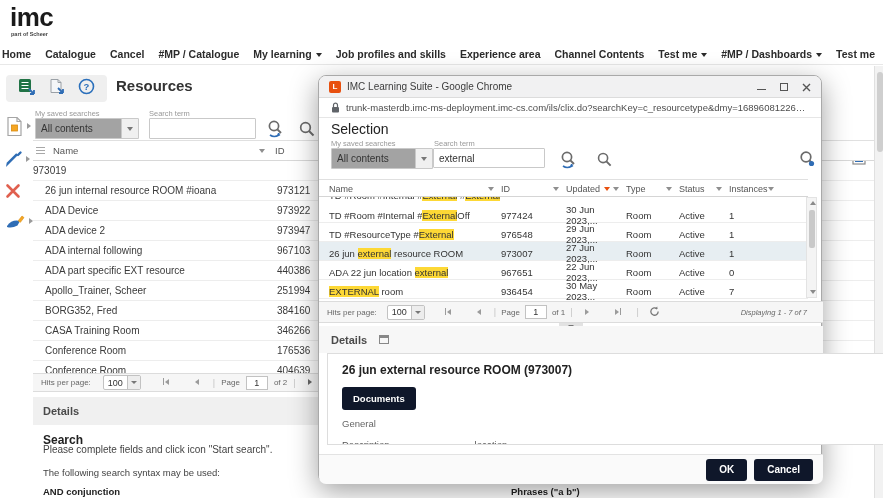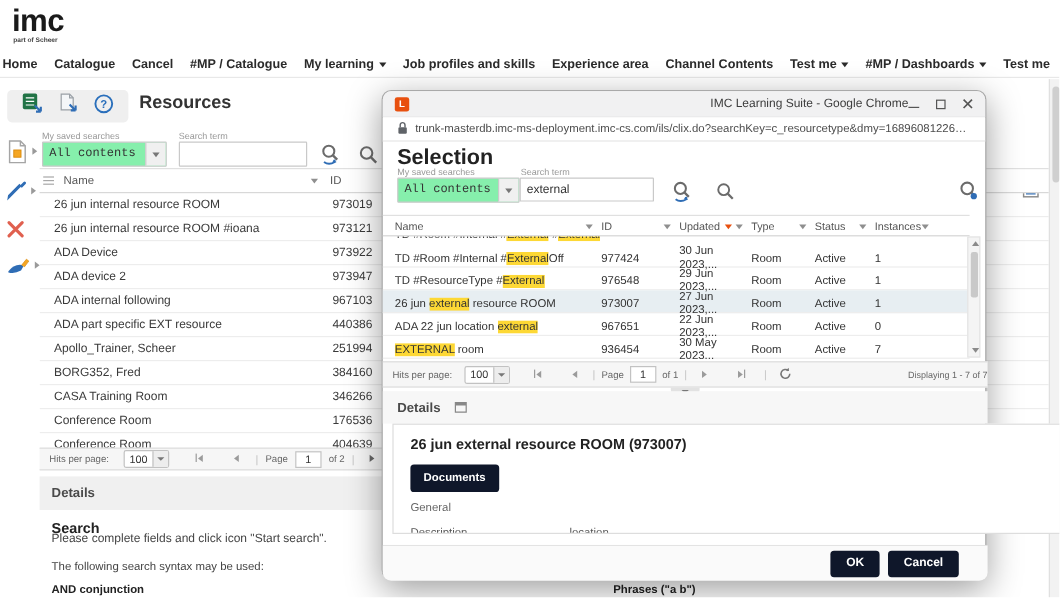--- a/index.html
+++ b/index.html
@@ -16,21 +16,21 @@
   .nav-item .caret { display:inline-block; margin-left:4px; border-left:3.5px solid transparent; border-right:3.5px solid transparent; border-top:4px solid #2b2b2b; vertical-align:middle; }
   .nav-underline { left:0; top:64px; right:0; border-bottom:1px solid #e8e8e8; }
 
   .toolbar-chip { left:6px; top:75px; width:101px; height:27px; background:#efefef; border-radius:4px; display:flex; align-items:center; justify-content:space-around; padding:0 6px; }
   .page-title { left:116px; top:77px; font-size:15px; font-weight:700; color:#333; }
 
   .strip-ico { left:5px; width:30px; height:24px; display:flex; align-items:center; }
   .strip-caret { border-top:3.5px solid transparent; border-bottom:3.5px solid transparent; border-left:4px solid #9a9a9a; margin-left:3px; }
 
   .fld-label { font-size:7.5px; color:#999; }
-  .dropdown { height:21px; border:1px solid #c9c9c9; background:#86efac; display:flex; align-items:center; border-radius:1px;font-family:Liberation Mono, monospace; }
+  .dropdown { height:21px; border:1px solid #c9c9c9; background:#a3a3a3; display:flex; align-items:center; border-radius:1px; }
   .dropdown .val { font-size:10px; color:#333; padding-left:5px; flex:1; white-space:nowrap; overflow:hidden; }
   .dropdown .dbtn { width:17px; align-self:stretch; background:#f0f0f0; border-left:1px solid #c9c9c9; display:flex; align-items:center; justify-content:center; }
   .dropdown .dbtn i { border-left:3.5px solid transparent; border-right:3.5px solid transparent; border-top:4px solid #777; }
   .txt-input { height:21px; border:1px solid #c9c9c9; border-radius:1px; font-family:inherit; font-size:10px; color:#333; padding:0 5px; background:#fff; outline:none; }
 
   .m-header { left:33px; top:140px; width:841px; height:21px; border-top:1px solid #e0e0e0; border-bottom:1px solid #d8d8d8; display:flex; align-items:center; font-size:9.5px; color:#555; background:#fff; }
   .m-header .hname { width:242px; display:flex; align-items:center; padding-left:3px; }
   .m-header .hname .lbl { margin-left:8px; }
   .drag-lines { width:9px; height:7px; border-top:1px solid #a8a8a8; border-bottom:1px solid #a8a8a8; position:relative; }
   .drag-lines:after { content:""; position:absolute; left:0; right:0; top:2px; border-top:1px solid #a8a8a8; }
@@ -63,28 +63,28 @@
   .sh-bold  { left:43px; top:486px; font-size:9.5px; font-weight:800; color:#222; }
   .phrases  { left:511px; top:486px; font-size:9.5px; font-weight:800; color:#222; }
 
   .main-scroll { left:874px; top:66px; width:9px; height:432px; background:#f2f2f2; border-left:1px solid #e0e0e0; }
   .main-scroll .thumb { position:absolute; left:1.5px; top:6px; width:6px; height:80px; background:#cfcfcf; border-radius:3px; }
 
   
   .popup { left:318px; top:75px; width:504px; height:408px; background:#fff; border:1px solid #a9a9a9; border-radius:8px; box-shadow:0 8px 28px rgba(0,0,0,.38); z-index:10; }
   .titlebar { position:absolute; left:0; top:0; right:0; height:22px; background:#f1f1f2; border-bottom:1px solid #dcdcdc; border-radius:7px 7px 0 0; display:flex; align-items:center; }
   .favicon { width:12px; height:12px; background:#e8500f; border-radius:2px; color:#fff; font-size:8px; font-weight:800; display:flex; align-items:center; justify-content:center; margin:0 6px 0 10px; }
-  .win-title { font-size:10px; color:#3c3c3c; flex:1; white-space:nowrap; overflow:hidden;text-align:right; }
+  .win-title { font-size:10px; color:#3c3c3c; flex:1; white-space:nowrap; overflow:hidden; }
   .win-ctls { display:flex; align-items:center; gap:14px; margin-right:10px; }
   .ctl-min { width:9px; height:6px; border-bottom:1.5px solid #555; }
   .ctl-max { width:8px; height:8px; border:1.2px solid #555; }
   .urlbar { position:absolute; left:0; top:22px; right:0; height:20px; background:#fff; border-bottom:1px solid #e6e6e6; display:flex; align-items:center; }
   .url-text { font-size:9.5px; color:#4c4c4c; white-space:nowrap; overflow:hidden; text-overflow:ellipsis; margin-right:12px; flex:1; }
 
-  .p-title { left:12px; top:45px; font-size:18px; font-weight:700; color:#222; }
+  .p-title { left:12px; top:45px; font-size:14px; font-weight:400; color:#222; }
   .p-hrow, .p-row { display:grid; grid-template-columns:172px 65px 60px 53px 50px 50px 1fr; align-items:center; padding-left:10px; }
   .p-header { left:0; top:103px; width:489px; height:18px; border-top:1px solid #e0e0e0; border-bottom:1px solid #d5d5d5; font-size:9px; color:#555; }
   .p-hcell { display:flex; align-items:center; height:18px; }
   .p-hcell .filter-caret { margin-left:auto; margin-right:7px; }
   .sort-caret { border-left:3.5px solid transparent; border-right:3.5px solid transparent; border-top:4.5px solid #e8500f; display:inline-block; margin-left:4px; }
   .p-clip { left:0; top:121px; width:489px; height:7px; overflow:hidden; }
   .p-clip .p-row { margin-top:-11px; height:19px; font-size:9.5px; }
   .p-body { left:0; top:128px; width:489px; }
   .p-row { height:19px; border-bottom:1px solid #ededed; font-size:9.5px; color:#333; }
   .p-row.selected { background:#e7eef2; }
@@ -106,21 +106,21 @@
   .win-restore-ico { margin-left:auto; margin-right:14px; width:10px; height:9px; border:1px solid #888; border-top:3px solid #888; }
   .p-dpanel { left:8px; top:277px; width:573px; height:92px; background:#fff; border:1px solid #ddd; overflow:hidden; }
   .d-title { position:absolute; left:14px; top:9px; font-size:12px; font-weight:700; color:#222; }
   .btn-red { background:#0f172a; color:#fff; border:none; border-radius:3px; font-family:inherit; font-weight:700; cursor:pointer; }
   .d-docs { position:absolute; left:14px; top:33px; font-size:9.5px; padding:6px 11px; }
   .d-general { position:absolute; left:14px; top:64px; font-size:9.5px; color:#666; }
   .d-clip { position:absolute; left:14px; top:85px; width:420px; height:6px; overflow:hidden; font-size:9.5px; color:#555; }
   .d-clip .r2 { margin-left:85px; }
   .p-dscroll { position:absolute; right:2px; top:2px; width:11px; height:86px; }
 
-  .p-footer { left:0; top:378px; width:504px; height:30px; background:#fafafa; border-top:1px solid #e3e3e3; border-radius:0 0 7px 7px; display:flex; align-items:center; justify-content:flex-end; gap:7px; padding-right:24px; }
+  .p-footer { left:0; top:378px; width:504px; height:30px; background:#fafafa; border-top:1px solid #e3e3e3; border-radius:0 0 7px 7px; display:flex; align-items:center; justify-content:flex-end; gap:7px; padding-right:10px; }
   .p-footer .btn-red { font-size:10px; height:22px; padding:0 13px; }
 
   [data-interactable="true"] { cursor:pointer; }
   input[data-interactable="true"] { cursor:text; }
 </style>
 </head>
 <body>
 
 <div id="app" data-interactable="false">
 
@@ -228,21 +228,20 @@
   <div class="abs m-header" data-interactable="false">
     <div class="hname" data-interactable="true">
       <span class="drag-lines" data-interactable="true"></span>
       <span class="lbl">Name</span>
       <i class="filter-caret" data-interactable="true"></i>
     </div>
     <div data-interactable="true">ID</div>
   </div>
   <div class="abs m-body" data-interactable="false">
       <div class="m-row" data-interactable="true">
-        <div class="m-name" data-interactable="false">26 jun internal resource ROOM</div>
         <div class="m-id" data-interactable="false">973019</div>
       </div>
       <div class="m-row" data-interactable="true">
         <div class="m-name" data-interactable="false">26 jun internal resource ROOM #ioana</div>
         <div class="m-id" data-interactable="false">973121</div>
       </div>
       <div class="m-row" data-interactable="true">
         <div class="m-name" data-interactable="false">ADA Device</div>
         <div class="m-id" data-interactable="false">973922</div>
       </div>
@@ -472,21 +471,21 @@
       <span class="pg-sep" style="margin-left:5px;" data-interactable="false">|</span>
       <span style="margin-left:12px;" data-interactable="true"><i class="tri-r"></i></span>
       <span style="margin-left:26px;" data-interactable="true"><i class="tri-r"></i><i class="bar-r"></i></span>
       <span class="pg-sep" style="margin-left:16px;" data-interactable="false">|</span>
       <span style="margin-left:10px;" data-interactable="true">
         <svg class="refresh-ico" viewBox="0 0 12 12">
             <path d="M10 6 a4 4 0 1 1 -1.2 -2.8" fill="none" stroke="#777" stroke-width="1.4"></path>
             <path d="M9 0.5 L9.2 3.4 L6.4 3" fill="#777"></path>
           </svg>
       </span>
-      <span style="margin-left:auto; font-size:7.5px;" data-interactable="false">Displaying 1 - 7 of 7</span>
+      <span style="margin-left:auto; margin-right:16px; font-size:7.5px;font-style:italic;" data-interactable="false">Displaying 1 - 7 of 7</span>
     </div>
     <div class="abs collapse-tab" data-interactable="true">
         <i></i>
       </div>
 
     <div class="abs p-dheader" data-interactable="true">
       <span>Details</span>
       <span class="win-restore-ico" data-interactable="true"></span>
     </div>
     <div class="abs p-dpanel" data-interactable="false">

